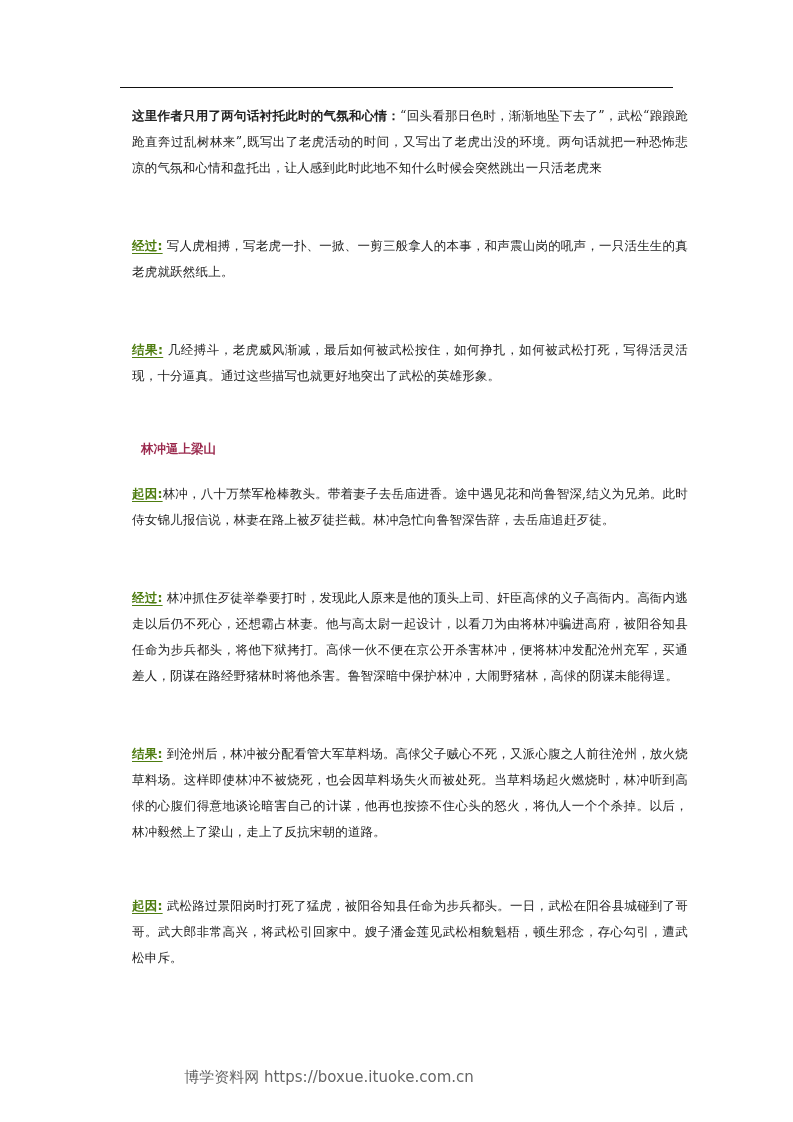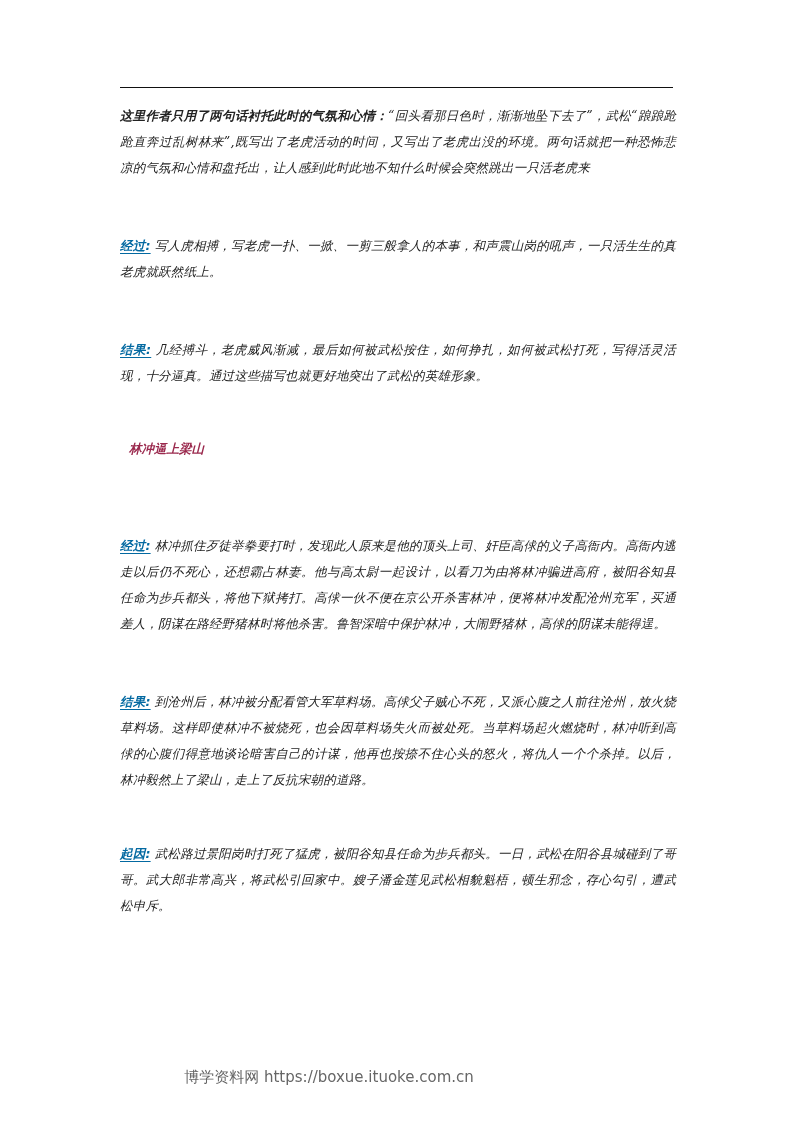--- a/index.html
+++ b/index.html
@@ -1,23 +1,23 @@
 <!DOCTYPE html>
 <html><head>
 <meta charset="utf-8">
 <style>
   html, body { margin: 0; padding: 0; background: #ffffff; }
   body { width: 793px; height: 1122px; position: relative; overflow: hidden;
          font-family: "DejaVu Serif", "Liberation Serif", serif; color: #222; }
   .rule { position: absolute; left: 120px; top: 87px; width: 553px; height: 0;
           border-top: 1.2px solid #111; }
-  .content { position: absolute; left: 120px; top: 103px; width: 556px; font-style: italic; }
+  .content { position: absolute; left: 132px; top: 103px; width: 556px; }
   .para { font-size: 12.5px; line-height: 26px; margin: 0; text-align: justify; letter-spacing: 0.2px; }
   .bold-lead { font-weight: bold; font-family: "DejaVu Sans", sans-serif; }
-  .label { color: #0369a1; font-weight: bold; text-decoration: underline; text-underline-offset: 3px;
+  .label { color: #4d7c0f; font-weight: bold; text-decoration: underline; text-underline-offset: 3px;
            font-family: "DejaVu Sans", sans-serif; }
   .heading { color: #9b2a4e; font-weight: bold; font-size: 12.5px; line-height: 26px; margin: 9px;
              font-family: "DejaVu Sans", sans-serif; }
   .gap-lg { height: 52px; }
   .gap-md { height: 38px; }
   .gap-sm { height: 10px; }
   .footer { position: absolute; top: 1068px; left: 0; width: 658px; text-align: center;
             font-family: "DejaVu Sans", sans-serif; font-size: 15px; color: #666; }
 </style>
 </head>
@@ -36,20 +36,23 @@
   </p>
 
   <div class="gap-lg"></div>
   <p class="para">
     <span class="label">结果:</span> <span>几经搏斗，老虎威风渐减，最后如何被武松按住，如何挣扎，如何被武松打死，写得活灵活现，十分逼真。通过这些描写也就更好地突出了武松的英雄形象。</span>
   </p>
 
   <div class="gap-md"></div>
   <p class="heading">林冲逼上梁山</p>
   <div class="gap-sm"></div>
+  <p class="para">
+    <span class="label">起因:</span><span>林冲，八十万禁军枪棒教头。带着妻子去岳庙进香。途中遇见花和尚鲁智深,结义为兄弟。此时侍女锦儿报信说，林妻在路上被歹徒拦截。林冲急忙向鲁智深告辞，去岳庙追赶歹徒。</span>
+  </p>
 
   <div class="gap-lg"></div>
   <p class="para">
     <span class="label">经过:</span> <span>林冲抓住歹徒举拳要打时，发现此人原来是他的顶头上司、奸臣高俅的义子高衙内。高衙内逃走以后仍不死心，还想霸占林妻。他与高太尉一起设计，以看刀为由将林冲骗进高府，被阳谷知县任命为步兵都头，将他下狱拷打。高俅一伙不便在京公开杀害林冲，便将林冲发配沧州充军，买通差人，阴谋在路经野猪林时将他杀害。鲁智深暗中保护林冲，大闹野猪林，高俅的阴谋未能得逞。</span>
   </p>
 
   <div class="gap-lg"></div>
   <p class="para">
     <span class="label">结果:</span> <span>到沧州后，林冲被分配看管大军草料场。高俅父子贼心不死，又派心腹之人前往沧州，放火烧草料场。这样即使林冲不被烧死，也会因草料场失火而被处死。当草料场起火燃烧时，林冲听到高俅的心腹们得意地谈论暗害自己的计谋，他再也按捺不住心头的怒火，将仇人一个个杀掉。以后，林冲毅然上了梁山，走上了反抗宋朝的道路。</span>
   </p>

